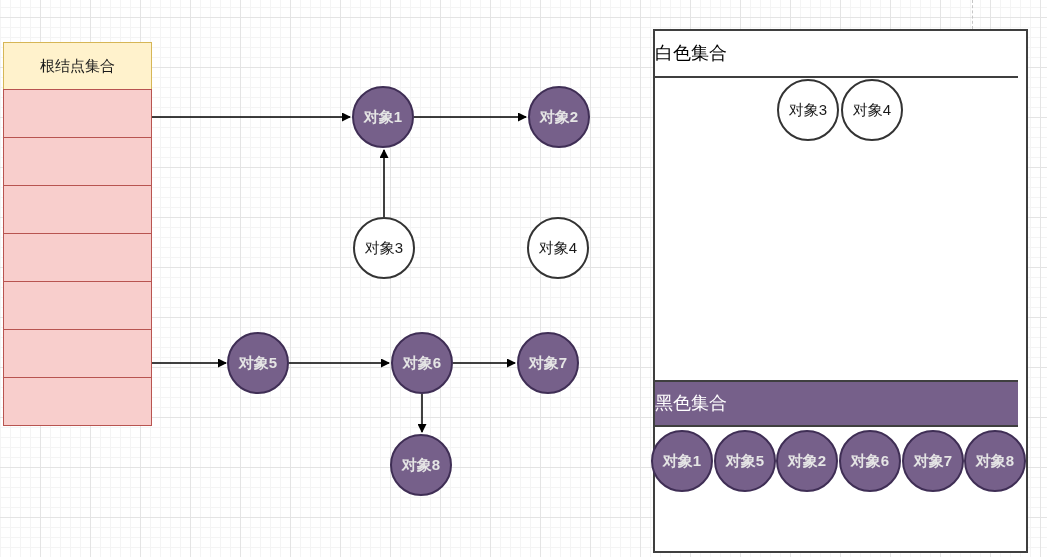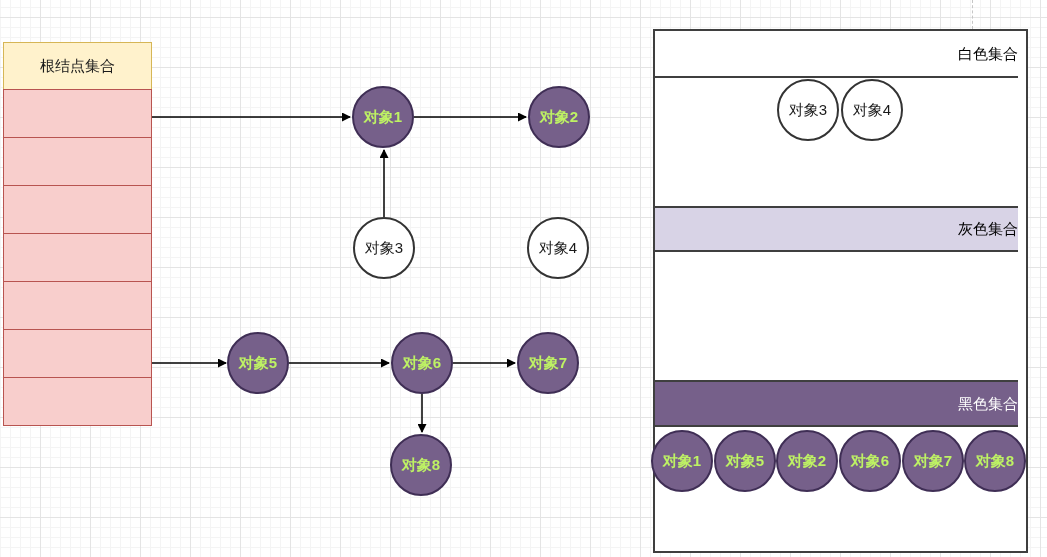--- a/index.html
+++ b/index.html
@@ -31,29 +31,29 @@
   
   svg.edges{position:absolute;left:0;top:0;width:1047px;height:557px;pointer-events:none;}
   svg.edges line{stroke:#000;stroke-width:1.5;}
 
   
   .node{
     position:absolute;width:62px;height:62px;border-radius:50%;
     box-sizing:border-box;display:flex;align-items:center;justify-content:center;
     font-size:15px;
   }
-  .node.purple{background:#76608a;border:2px solid #3f2e55;color:#bef264;font-weight:600;}
+  .node.purple{background:#76608a;border:2px solid #3f2e55;color:#e5e5e5;font-weight:600;}
   .node.white{background:#ffffff;border:2px solid #333333;color:#1a1a1a;text-align:right;}
 
   
   .panel{
     position:absolute;left:653px;top:29px;width:375px;height:524px;
     box-sizing:border-box;border:2px solid #3f3f3f;background:#ffffff;
   }
-  .band{position:absolute;left:0;right:8px;text-align:right;font-size:15px;box-sizing:content-box;}
+  .band{position:absolute;left:0;right:8px;text-align:left;font-size:18px;box-sizing:content-box;}
   .band-white{top:0;height:45px;line-height:45px;border-bottom:2px solid #3f3f3f;background:#ffffff;color:#000;}
   .band-gray{top:175px;height:42px;line-height:42px;border-top:2px solid #3f3f3f;border-bottom:2px solid #3f3f3f;background:#d8d3e6;color:#000;}
   .band-black{top:349px;height:43px;line-height:43px;border-top:2px solid #3f3f3f;border-bottom:2px solid #3f3f3f;background:#76608a;color:#ffffff;}
 
   .watermark{position:absolute;left:897px;top:526px;font-size:17px;color:#b9b9b9;z-index:20;white-space:nowrap;}
 </style>
 </head>
 <body>
 
 <div id="canvas">
@@ -106,21 +106,20 @@
     </div>
   <div class="node purple" style="left:517px;top:332px">
       <span>对象7</span>
     </div>
   <div class="node purple" style="left:390px;top:434px">
       <span>对象8</span>
     </div>
 
   <div class="panel">
     <div class="band band-white"><span>白色集合</span></div>
-    <div class="band band-gray"><span>灰色集合</span></div>
     <div class="band band-black"><span>黑色集合</span></div>
   </div>
 
   <div class="node white" style="left:777px;top:79px">
       <span>对象3</span>
     </div>
   <div class="node white" style="left:841px;top:79px">
       <span>对象4</span>
     </div>
 

